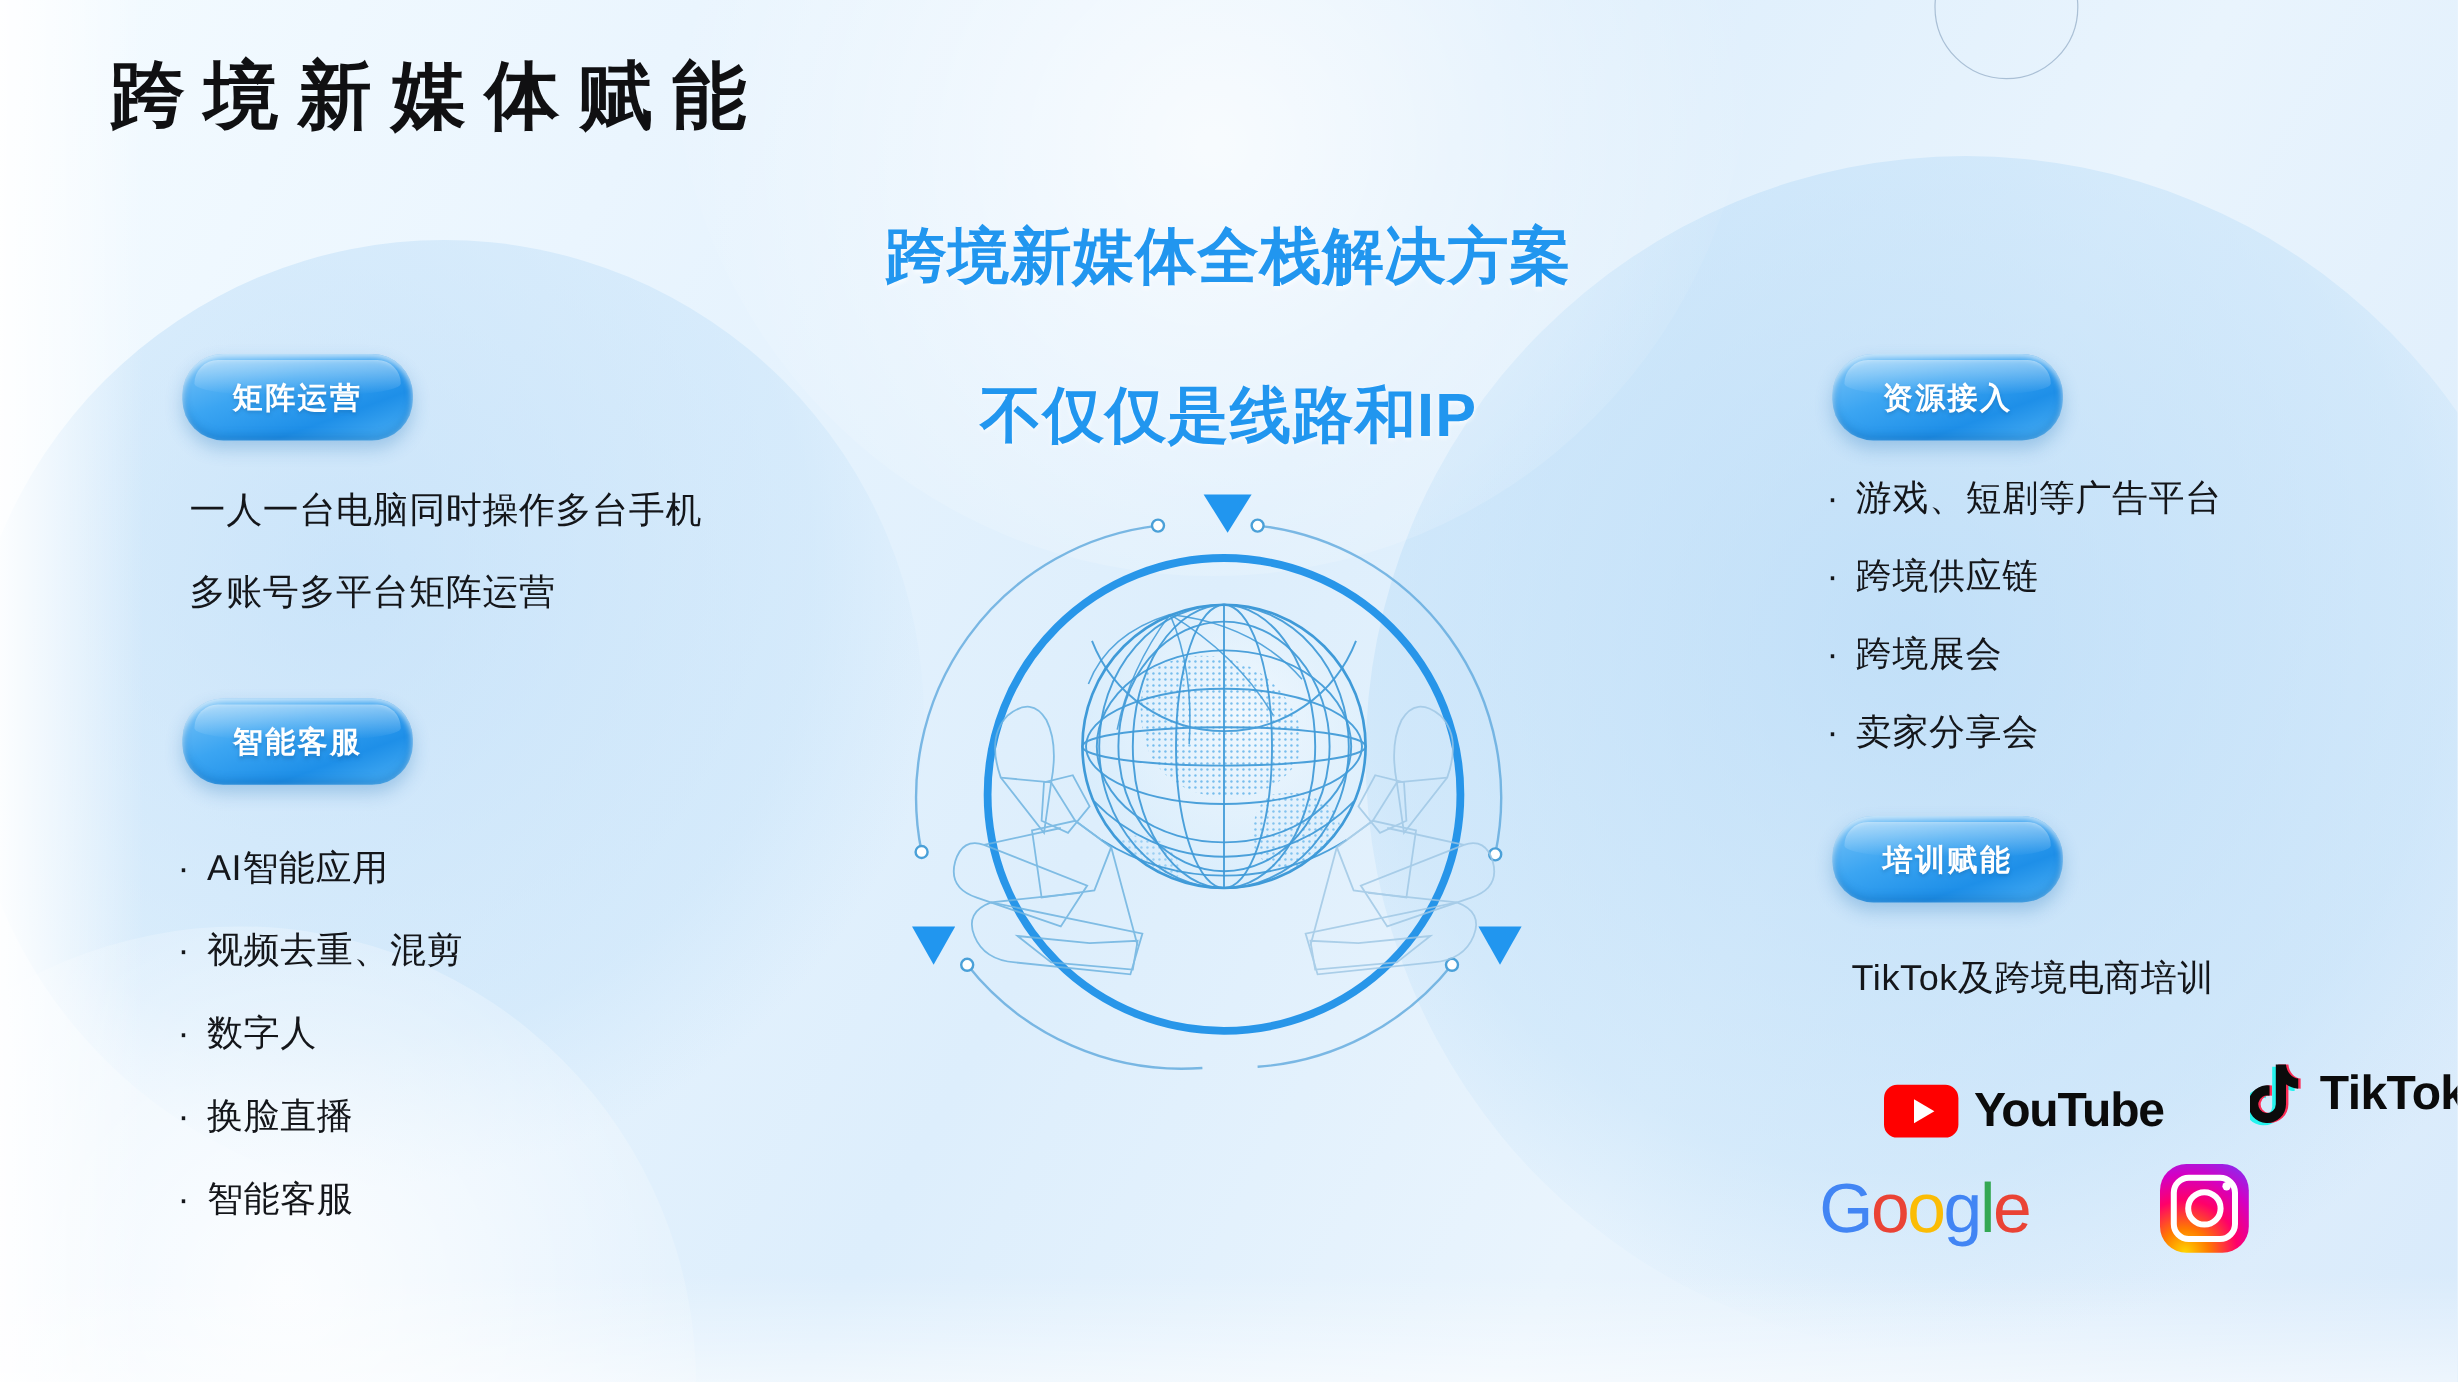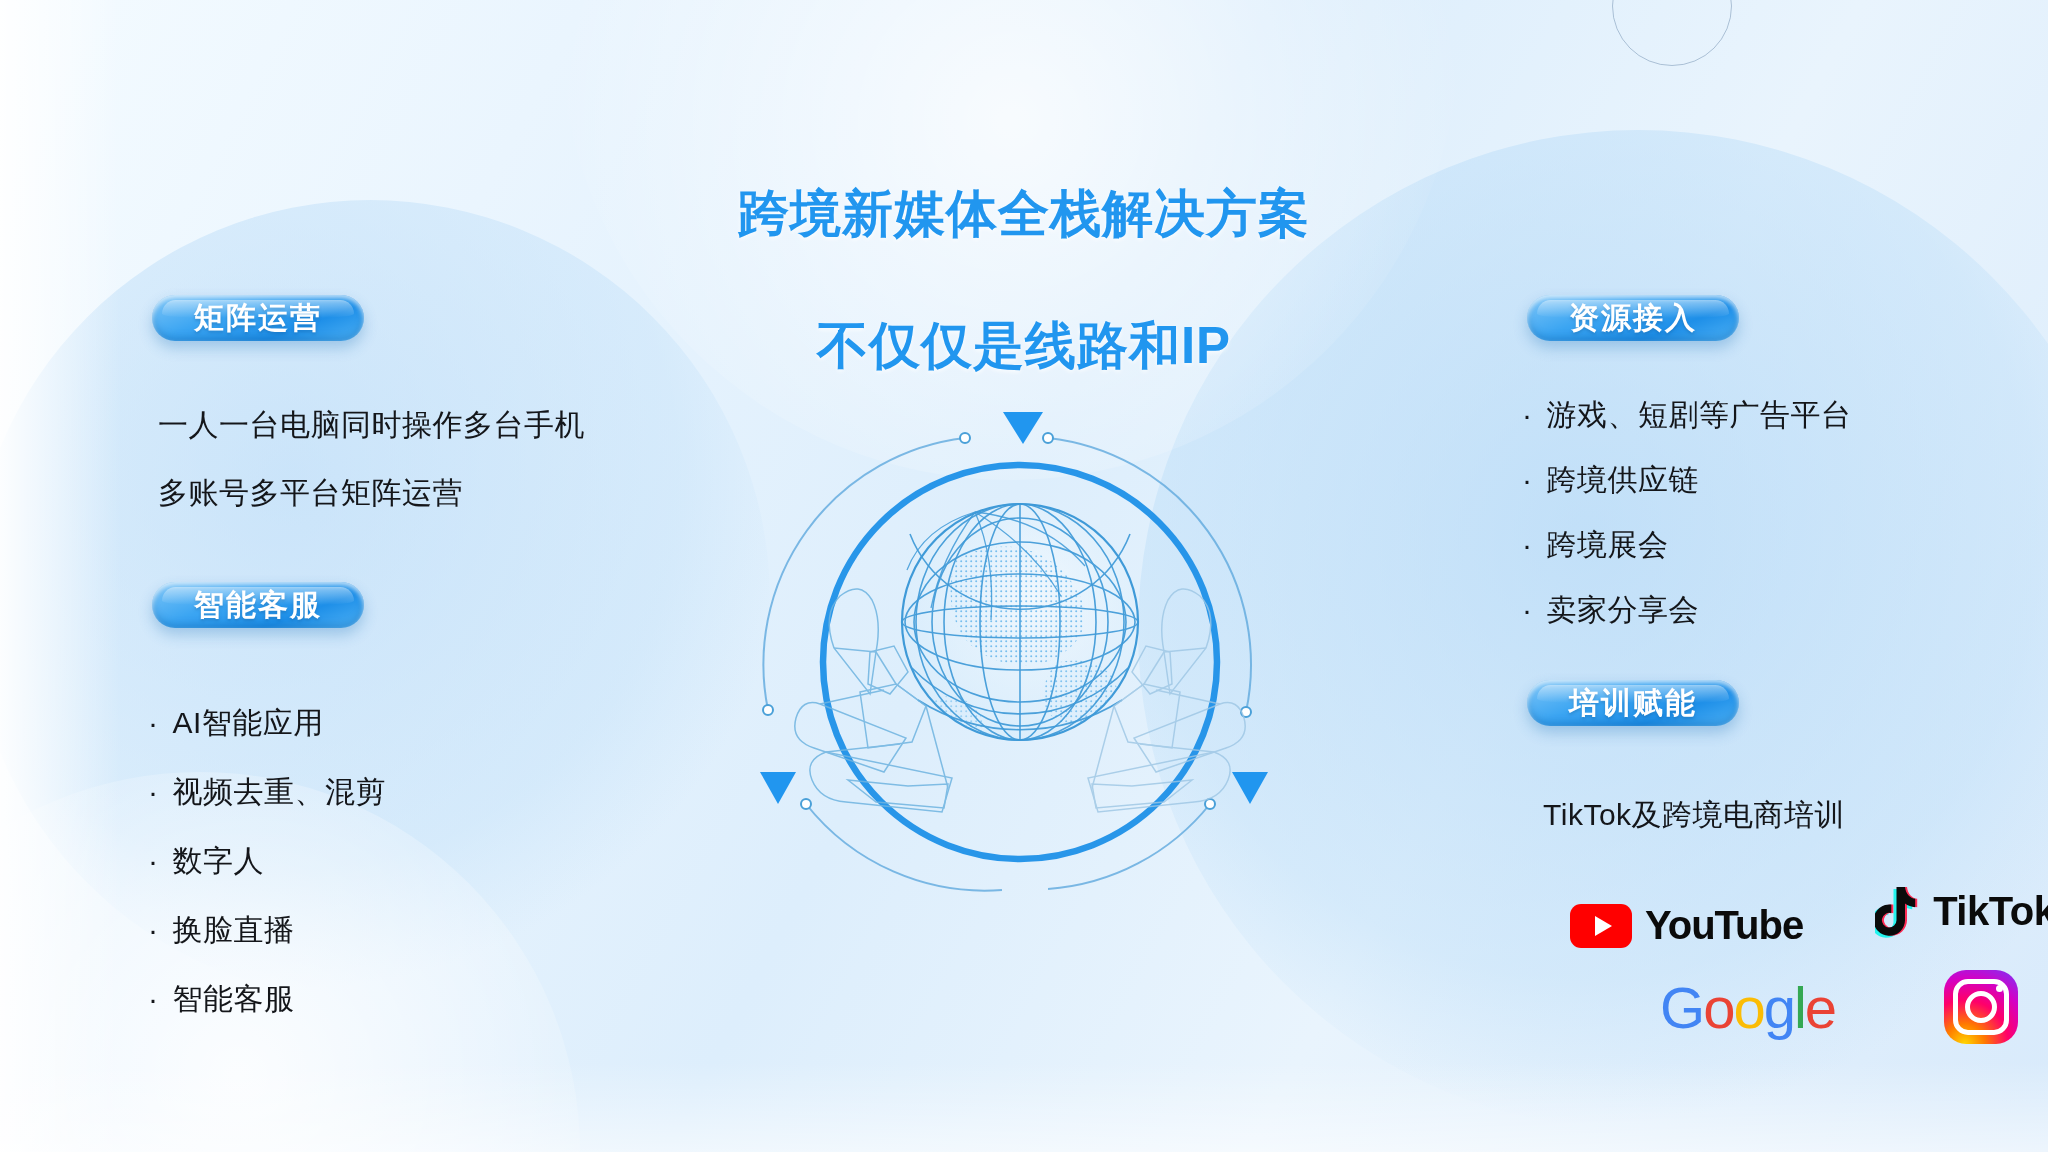--- a/index.html
+++ b/index.html
@@ -59,23 +59,23 @@
     font-weight:bold;color:#2196ef;white-space:nowrap;
   }
   .head-1{top:180px;font-size:51px;letter-spacing:1px;
           text-shadow:0 2px 4px rgba(255,255,255,.75);}
   .head-2{top:312px;font-size:51px;letter-spacing:1px;
           text-shadow:0 2px 4px rgba(255,255,255,.75);}
 
   
   .pill{
     position:absolute;display:inline-flex;align-items:center;justify-content:center;
-    height:46px;padding:0 42px;border-radius:34px;
+    height:72px;padding:0 42px;border-radius:34px;
     background:linear-gradient(160deg,#7fc6f7 0%,#3ba5f2 38%,#1e8fe8 70%,#4fb2f5 100%);
-    color:#fff;font-size:30px;font-weight:bold;letter-spacing:2px;white-space:nowrap;
+    color:#fff;font-size:25px;font-weight:bold;letter-spacing:2px;white-space:nowrap;
     box-shadow:0 7px 14px rgba(36,120,190,.30),
                inset 0 3px 5px rgba(255,255,255,.70),
                inset 0 -4px 7px rgba(10,90,160,.30);
     text-shadow:0 2px 3px rgba(20,90,150,.35);
   }
   .pill::after{
     content:"";position:absolute;left:10px;right:10px;top:5px;height:40%;
     border-radius:30px 30px 50% 50%;
     background:linear-gradient(180deg,rgba(255,255,255,.45),rgba(255,255,255,0));
     pointer-events:none;
@@ -128,20 +128,21 @@
 <div id="slide">
 
   <div class="bg-blob blob-left"></div>
   <div class="bg-blob blob-right"></div>
   <div class="bg-blob blob-topwhite"></div>
   <div class="bg-blob blob-bottomleft"></div>
   <div class="ring-deco"></div>
   <div class="edge-fade-left"></div>
   <div class="edge-fade-bottom"></div>
 
+  <div class="main-title">跨境新媒体赋能</div>
 
   <div class="center-head head-1">跨境新媒体全栈解决方案</div>
   <div class="center-head head-2">不仅仅是线路和IP</div>
 
   <div class="pill" style="left:152px;top:295px;">矩阵运营</div>
 
   <div class="body-line" style="left:158px;top:405px;">一人一台电脑同时操作多台手机</div>
   <div class="body-line" style="left:158px;top:473px;text-align:right;">多账号多平台矩阵运营</div>
 
   <div class="pill" style="left:152px;top:582px;">智能客服</div>
@@ -191,21 +192,21 @@
     <div class="tt-wrap">
       <svg width="46" height="52" viewBox="0 0 46 52">
         <path d="M30 1h-8.5v33.2a7.3 7.3 0 1 1-5.2-7v-8.6A15.7 15.7 0 1 0 30 34.2V17.6c2.9 2.2 6.4 3.5 10.2 3.6v-8.5C35 12.5 30.6 7.4 30 1z" fill="#25F4EE" transform="translate(-3,2)"></path>
         <path d="M30 1h-8.5v33.2a7.3 7.3 0 1 1-5.2-7v-8.6A15.7 15.7 0 1 0 30 34.2V17.6c2.9 2.2 6.4 3.5 10.2 3.6v-8.5C35 12.5 30.6 7.4 30 1z" fill="#FE2C55" transform="translate(2,0)"></path>
         <path d="M30 1h-8.5v33.2a7.3 7.3 0 1 1-5.2-7v-8.6A15.7 15.7 0 1 0 30 34.2V17.6c2.9 2.2 6.4 3.5 10.2 3.6v-8.5C35 12.5 30.6 7.4 30 1z" fill="#0b0b0b"></path>
       </svg>
       <div class="tt-text">TikTok</div>
     </div>
   </div>
 
-  <div class="logo-row" style="left:1660px;top:970px;gap:109px;">
+  <div class="logo-row" style="left:1516px;top:970px;gap:109px;">
     <div class="g-text">
       <span class="g-b">G</span><span class="g-r">o</span><span class="g-y">o</span><span class="g-b">g</span><span class="g-g">l</span><span class="g-r">e</span>
     </div>
     <div class="ig-badge">
       <div class="ig-outer">
           <div class="ig-lens"></div>
         </div>
       <div class="ig-dot"></div>
     </div>
   </div>

